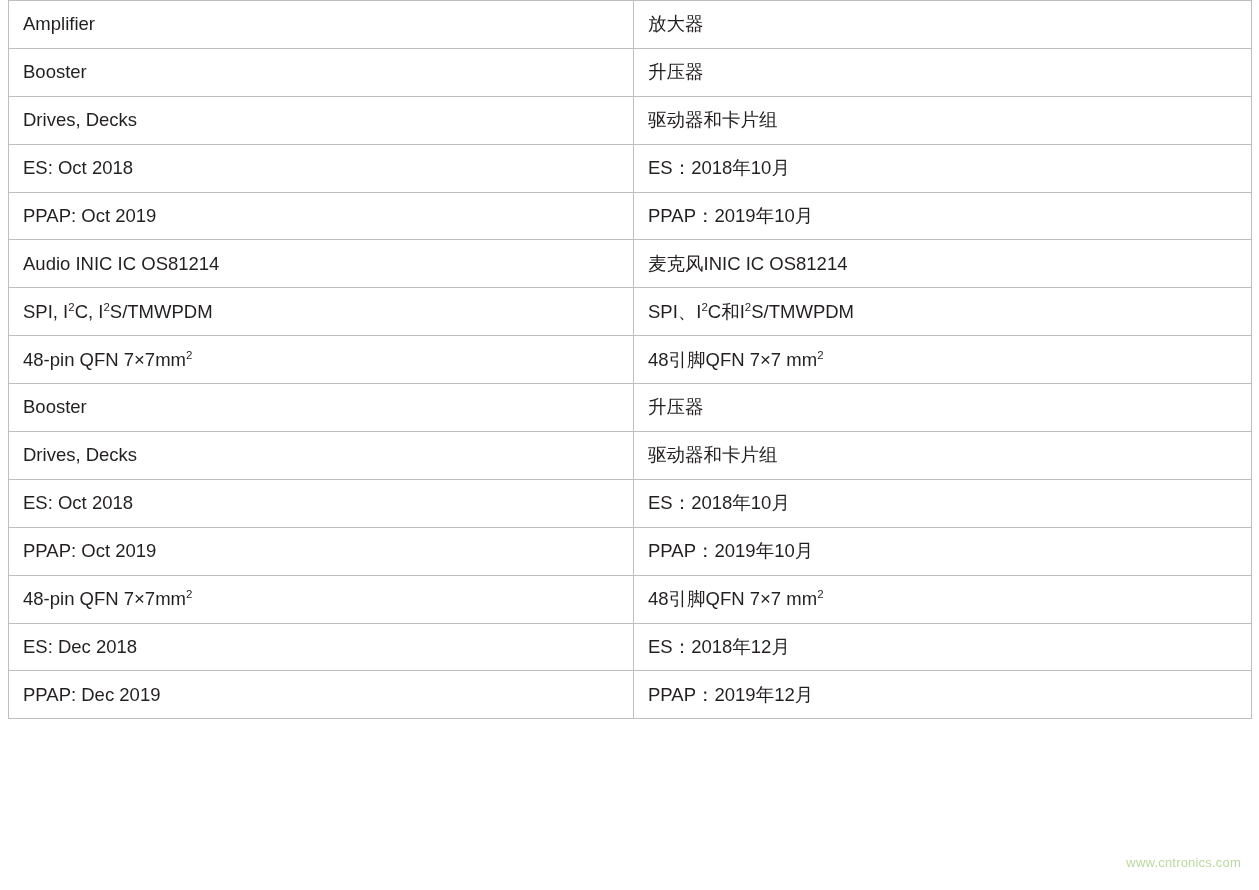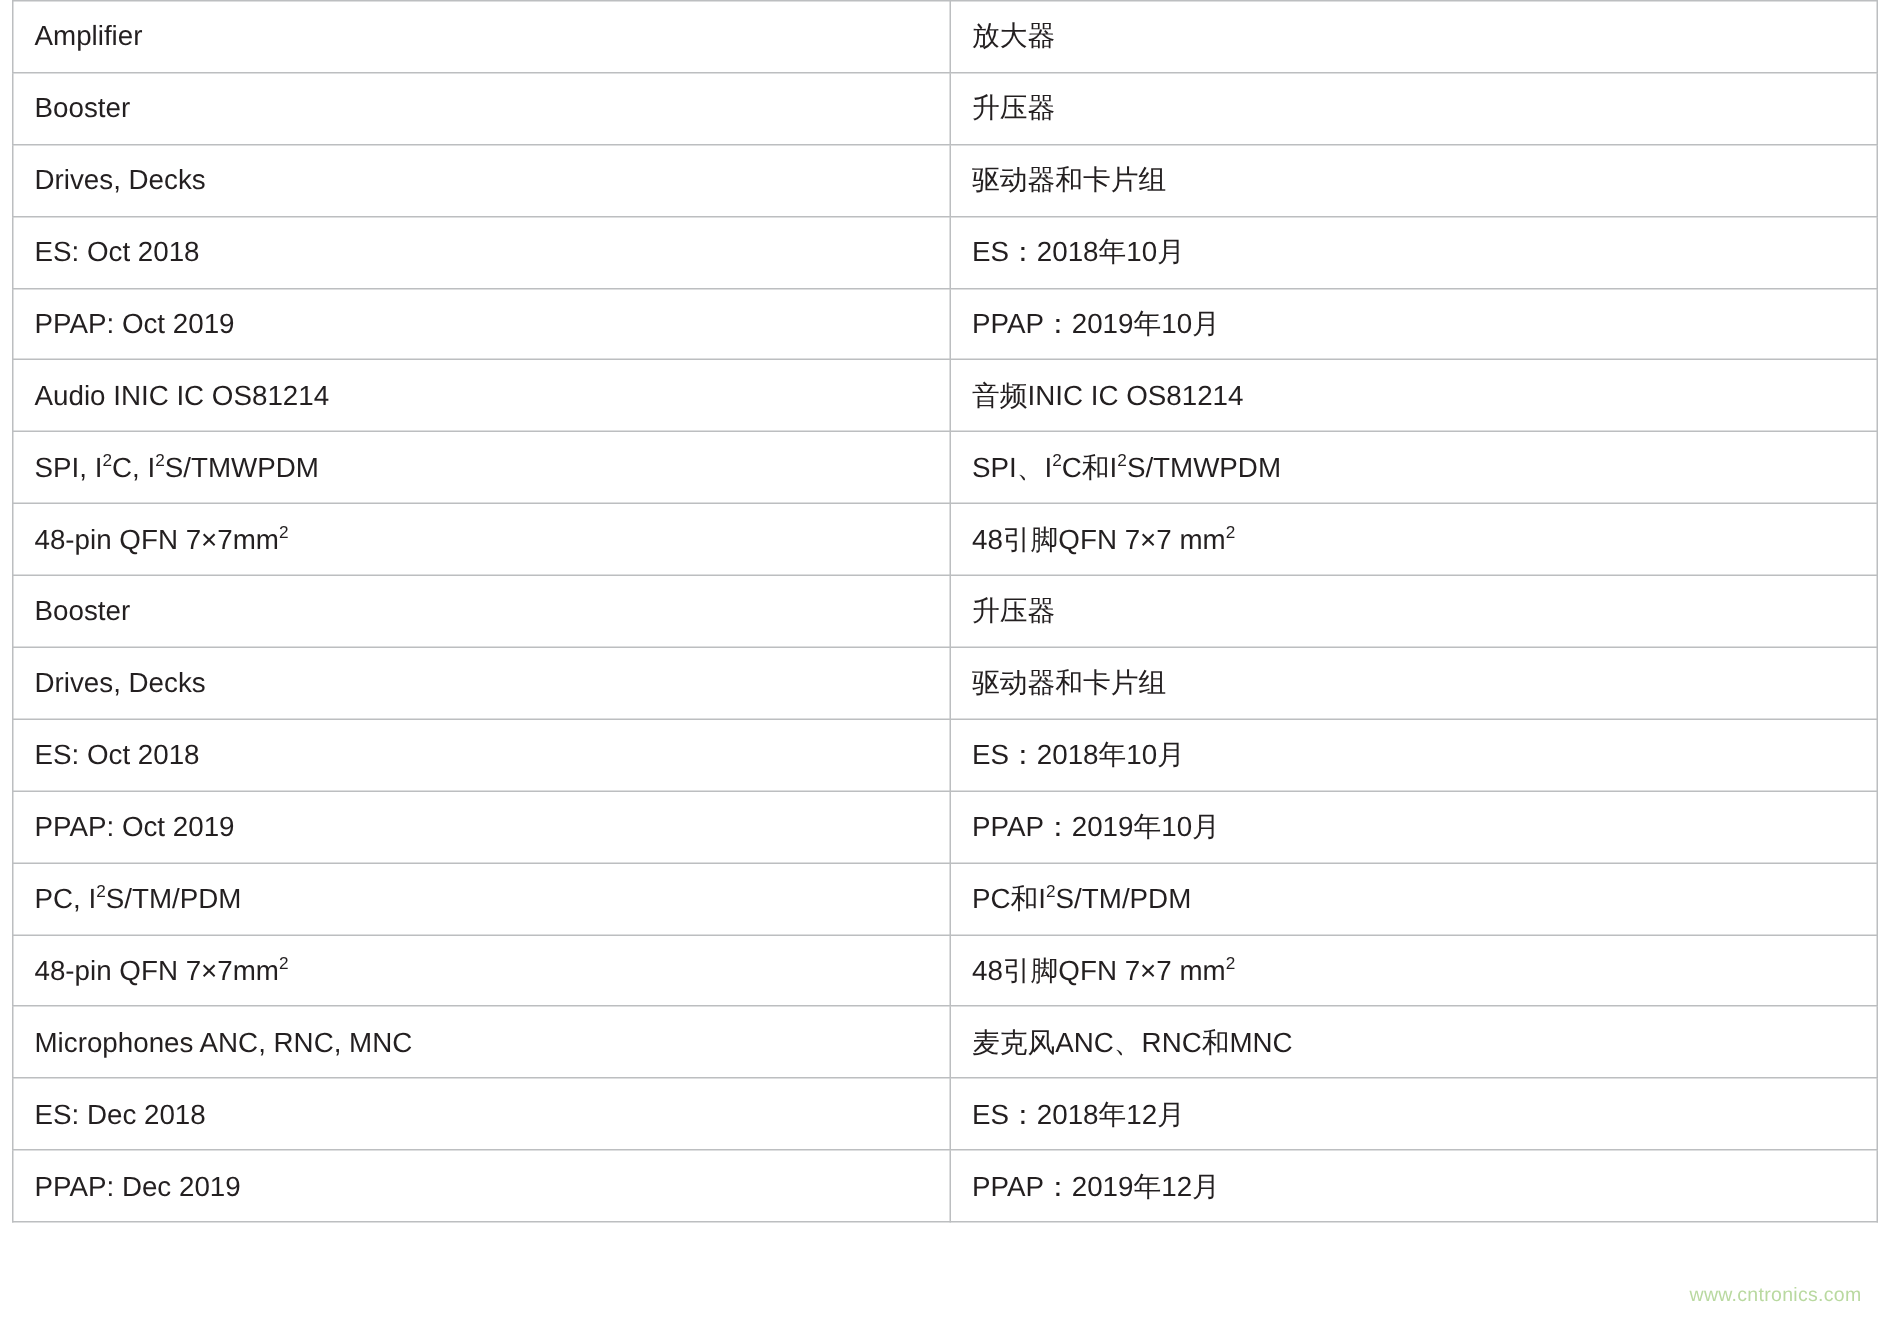--- a/index.html
+++ b/index.html
@@ -85,21 +85,21 @@
       <tr>
         <td class="en">ES: Oct 2018</td>
         <td class="zh">ES：2018年10月</td>
       </tr>
       <tr>
         <td class="en">PPAP: Oct 2019</td>
         <td class="zh">PPAP：2019年10月</td>
       </tr>
       <tr>
         <td class="en">Audio INIC IC OS81214</td>
-        <td class="zh">音频INIC IC OS81214</td>
+        <td class="zh">麦克风INIC IC OS81214</td>
       </tr>
       <tr>
         <td class="en">SPI, I<sup>2</sup>C, I<sup>2</sup>S/TMWPDM</td>
         <td class="zh">SPI、I<sup>2</sup>C和I<sup>2</sup>S/TMWPDM</td>
       </tr>
       <tr>
         <td class="en">48-pin QFN 7×7mm<sup>2</sup></td>
         <td class="zh">48引脚QFN 7×7 mm<sup>2</sup></td>
       </tr>
       <tr>
@@ -112,30 +112,22 @@
       </tr>
       <tr>
         <td class="en">ES: Oct 2018</td>
         <td class="zh">ES：2018年10月</td>
       </tr>
       <tr>
         <td class="en">PPAP: Oct 2019</td>
         <td class="zh">PPAP：2019年10月</td>
       </tr>
       <tr>
-        <td class="en">PC, I<sup>2</sup>S/TM/PDM</td>
-        <td class="zh">PC和I<sup>2</sup>S/TM/PDM</td>
-      </tr>
-      <tr>
         <td class="en">48-pin QFN 7×7mm<sup>2</sup></td>
         <td class="zh">48引脚QFN 7×7 mm<sup>2</sup></td>
-      </tr>
-      <tr>
-        <td class="en">Microphones ANC, RNC, MNC</td>
-        <td class="zh">麦克风ANC、RNC和MNC</td>
       </tr>
       <tr>
         <td class="en">ES: Dec 2018</td>
         <td class="zh">ES：2018年12月</td>
       </tr>
       <tr>
         <td class="en">PPAP: Dec 2019</td>
         <td class="zh">PPAP：2019年12月</td>
       </tr>
     </tbody>

